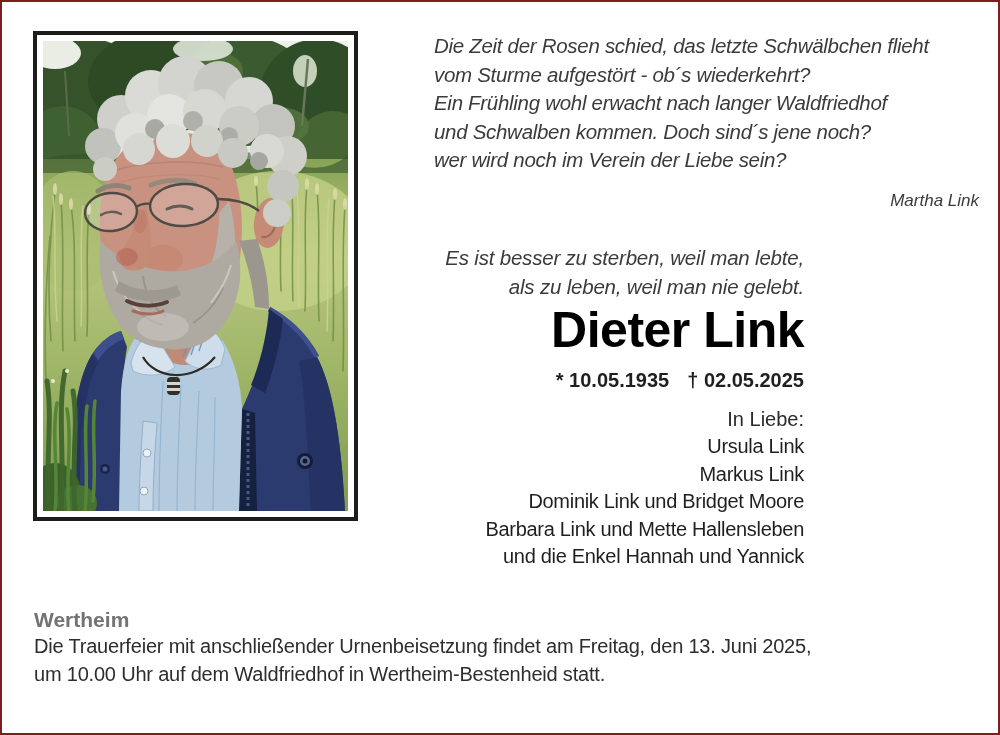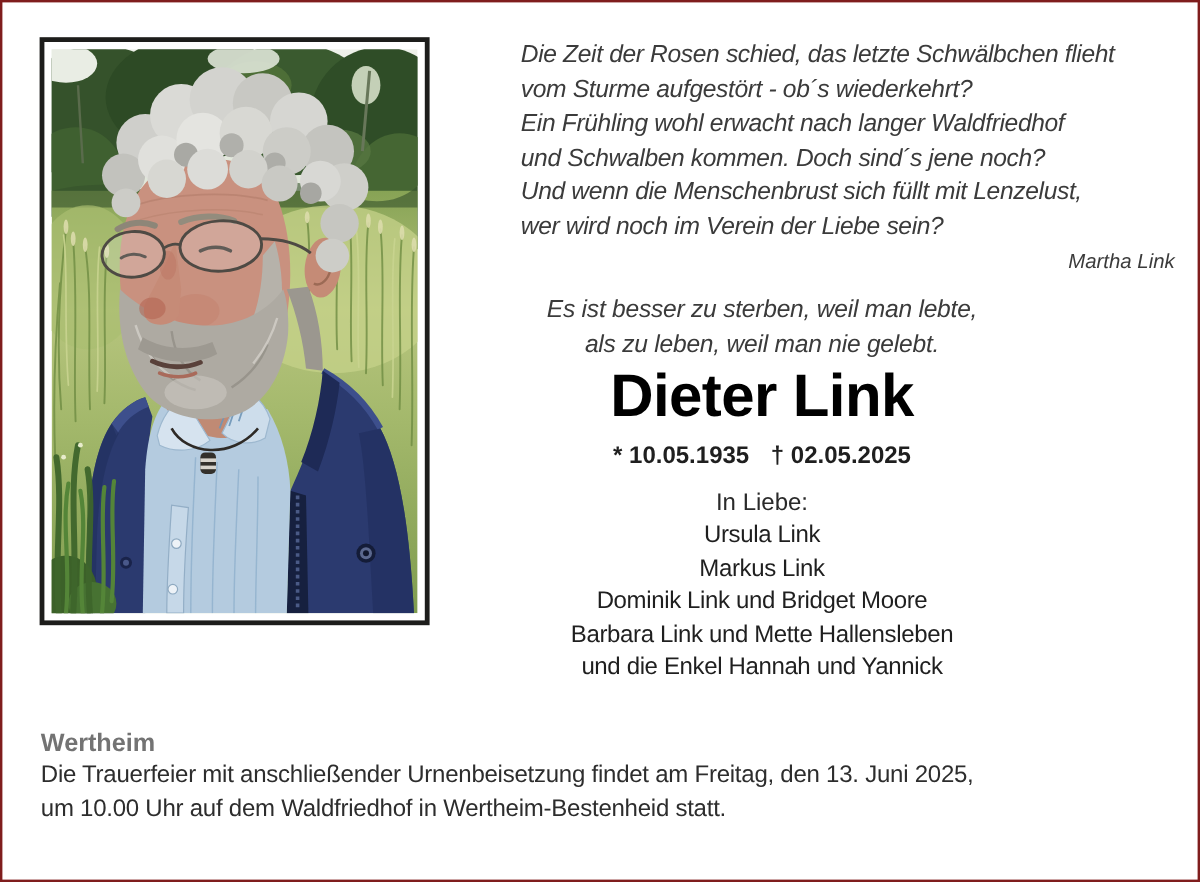--- a/index.html
+++ b/index.html
@@ -33,33 +33,33 @@
     left: 432px; top: 30px;
     width: 545px;
     font-style: italic;
     font-size: 20.5px;
     letter-spacing: -0.3px;
     line-height: 28.6px;
     color: #3b3b3b;
     white-space: nowrap;
   }
   .poem-attrib {
-    margin-top: 0;
+    margin-top: 12px;
     text-align: right;
     font-size: 17px;
     letter-spacing: 0;
     color: #3b3b3b;
   }
 
   
   .center-col {
     position: absolute;
-    left: 428px; top: 241px;
+    left: 392px; top: 241px;
     width: 410px;
-    text-align: center;
+    text-align: right;
   }
   .epigraph {
     font-style: italic;
     font-size: 20.5px;
     letter-spacing: -0.2px;
     line-height: 29px;
     color: #3b3b3b;
   }
   .name {
     margin: 2px 0 0 0;
@@ -315,21 +315,20 @@
       <circle cx="10" cy="340" r="2" fill="#e8eccc"></circle>
         <circle cx="24" cy="330" r="2" fill="#e8eccc"></circle>
     </svg>
   </figure>
 
   <div class="poem">
     <div class="poem-line">Die Zeit der Rosen schied, das letzte Schwälbchen flieht</div>
     <div class="poem-line">vom Sturme aufgestört - ob´s wiederkehrt?</div>
     <div class="poem-line">Ein Frühling wohl erwacht nach langer Waldfriedhof</div>
     <div class="poem-line">und Schwalben kommen. Doch sind´s jene noch?</div>
-    <div class="poem-line">Und wenn die Menschenbrust sich füllt mit Lenzelust,</div>
     <div class="poem-line">wer wird noch im Verein der Liebe sein?</div>
     <div class="poem-attrib">Martha Link</div>
   </div>
 
   <div class="center-col">
     <div class="epigraph">
       <div>Es ist besser zu sterben, weil man lebte,</div>
       <div>als zu leben, weil man nie gelebt.</div>
     </div>
     <h1 class="name">Dieter Link</h1>

